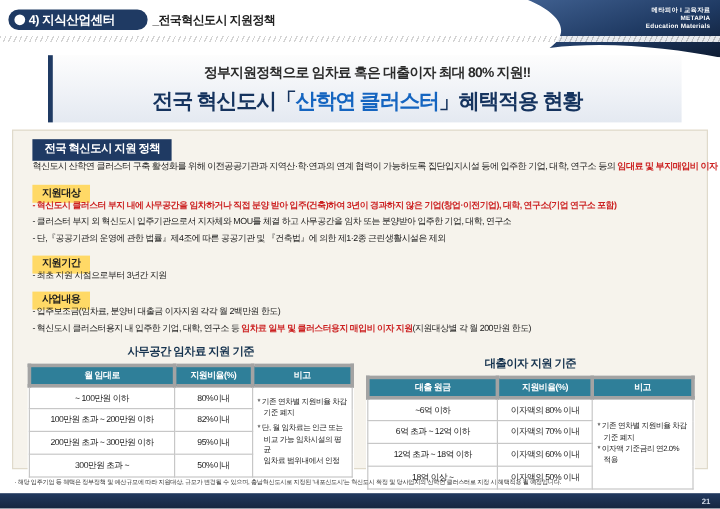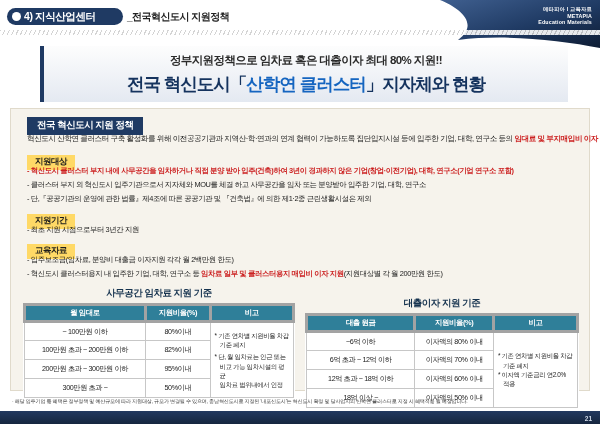--- a/index.html
+++ b/index.html
@@ -175,21 +175,21 @@
       <div>메타피아 I 교육자료</div>
       <div>METAPIA</div>
       <div>Education Materials</div>
     </div>
     <div class="hatch"></div>
   </div>
 
   <div class="titlewrap">
     <div class="title-sub">정부지원정책으로 임차료 혹은 대출이자 최대 80% 지원!!</div>
     <div class="title-main">
-      <span>전국 혁신도시「</span><span class="hl">산학연 클러스터</span><span>」지자체와 현황</span>
+      <span>전국 혁신도시「</span><span class="hl">산학연 클러스터</span><span>」혜택적용 현황</span>
     </div>
   </div>
 
   <div class="panel">
 
     <div class="row-abs" style="top:5px;">
       <span class="sec-label">전국 혁신도시 지원 정책</span>
     </div>
 
     <div class="row-abs lead" style="top:24px;">
@@ -202,21 +202,21 @@
     <div class="row-abs bullet red" style="top:56px;">- 혁신도시 클러스터 부지 내에 사무공간을 임차하거나 직접 분양 받아 입주(건축)하여 3년이 경과하지 않은 기업(창업·이전기업), 대학, 연구소(기업 연구소 포함)</div>
     <div class="row-abs bullet" style="top:70px;">- 클러스터 부지 외 혁신도시 입주기관으로서 지자체와 MOU를 체결 하고 사무공간을 임차 또는 분양받아 입주한 기업, 대학, 연구소</div>
     <div class="row-abs bullet" style="top:84px;">- 단,『공공기관의 운영에 관한 법률』제4조에 따른 공공기관 및 『건축법』에 의한 제1·2종 근린생활시설은 제외</div>
 
     <div class="row-abs" style="top:100px;">
       <span class="sec-label yellow">지원기간</span>
     </div>
     <div class="row-abs bullet" style="top:115px;">- 최초 지원 시점으로부터 3년간 지원</div>
 
     <div class="row-abs" style="top:130px;">
-      <span class="sec-label yellow">교육자료</span>
+      <span class="sec-label yellow">사업내용</span>
     </div>
     <div class="row-abs bullet" style="top:145px;">- 입주보조금(임차료, 분양비 대출금 이자지원 각각 월 2백만원 한도)</div>
     <div class="row-abs bullet" style="top:159px;">
       <span>- 혁신도시 클러스터용지 내 입주한 기업, 대학, 연구소 등 </span><span class="red">임차료 일부 및 클러스터용지 매입비 이자 지원</span><span>(지원대상별 각 월 200만원 한도)</span>
     </div>
 
     <div style="position:absolute; left:12px; top:178px; width:272px;">
       <div class="tbl-title">사무공간 임차료 지원 기준</div>
       <table class="grid">
         <colgroup>

